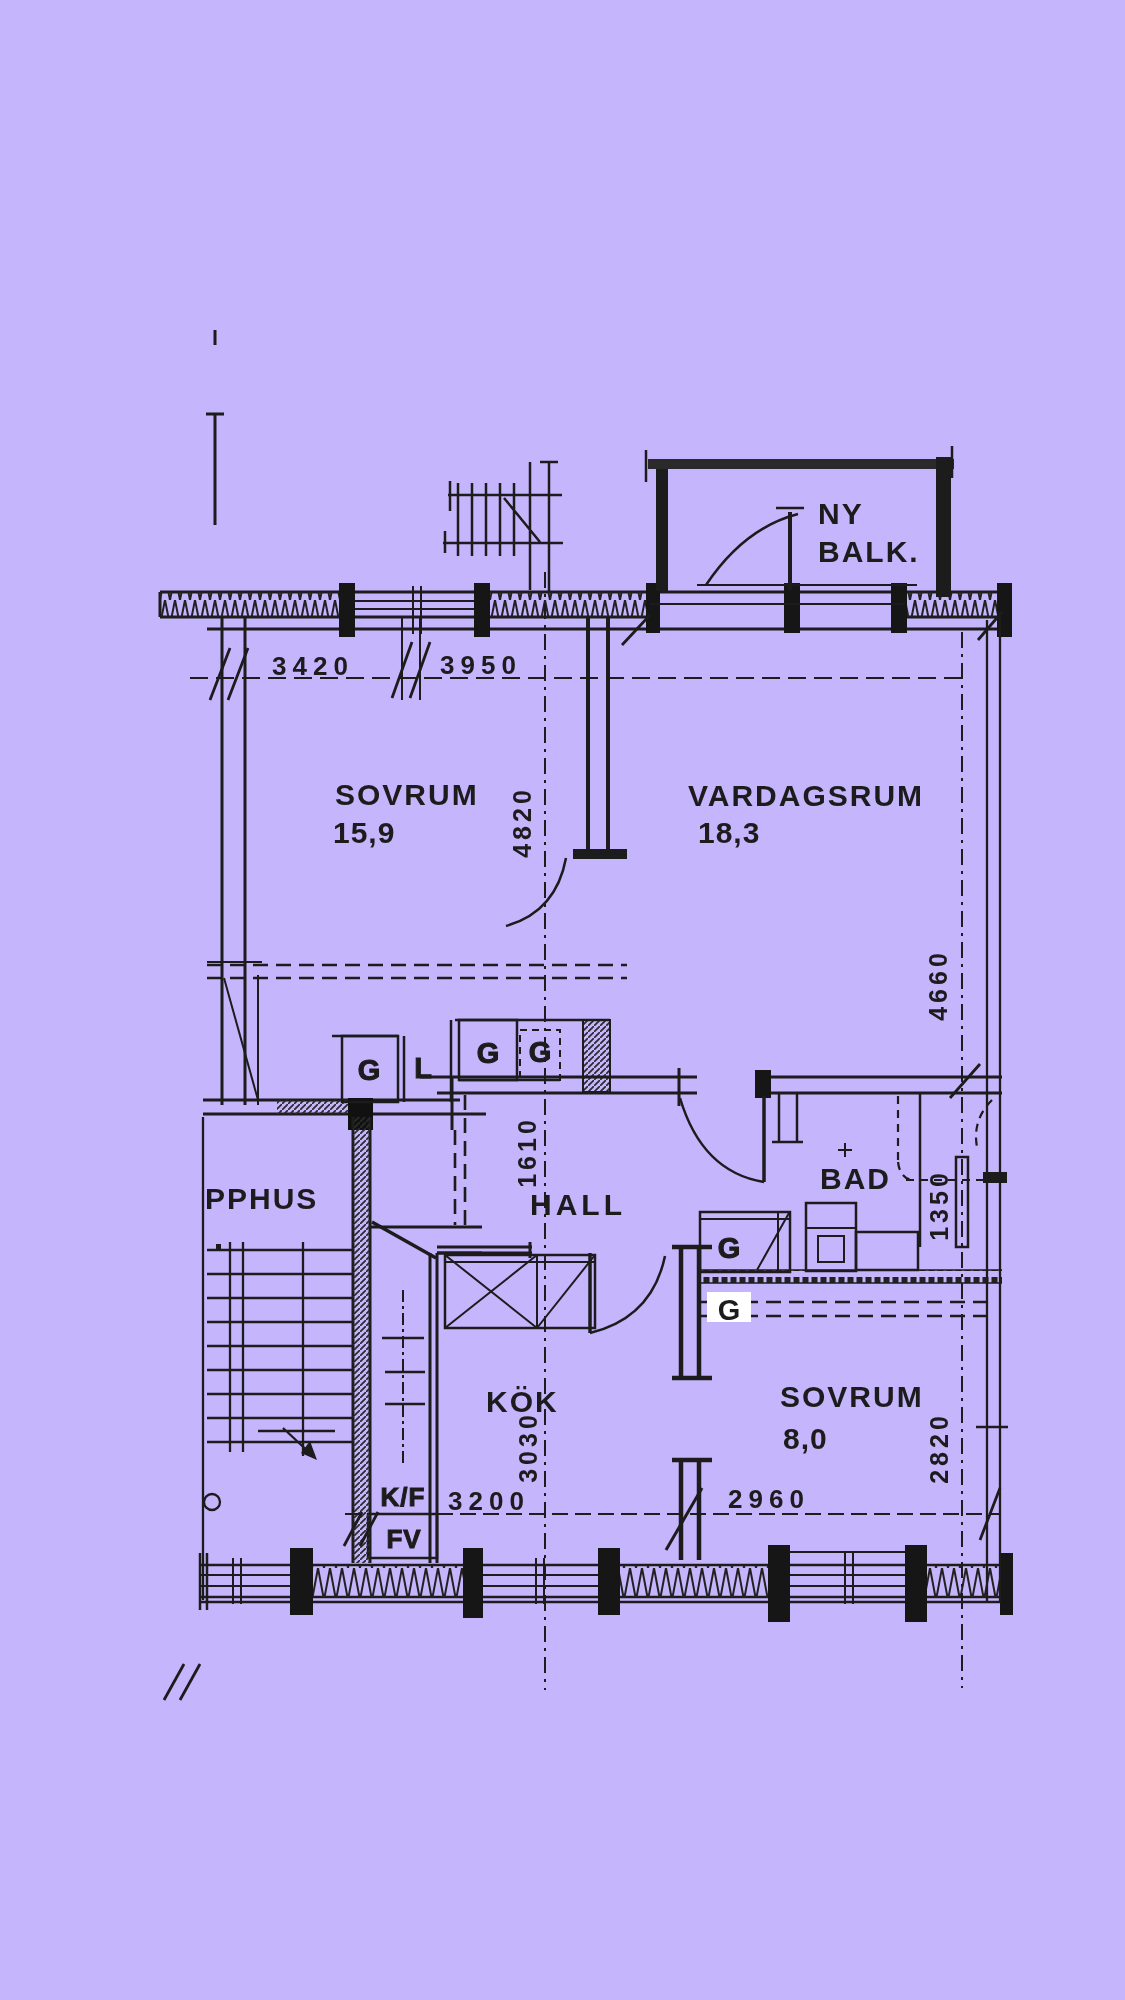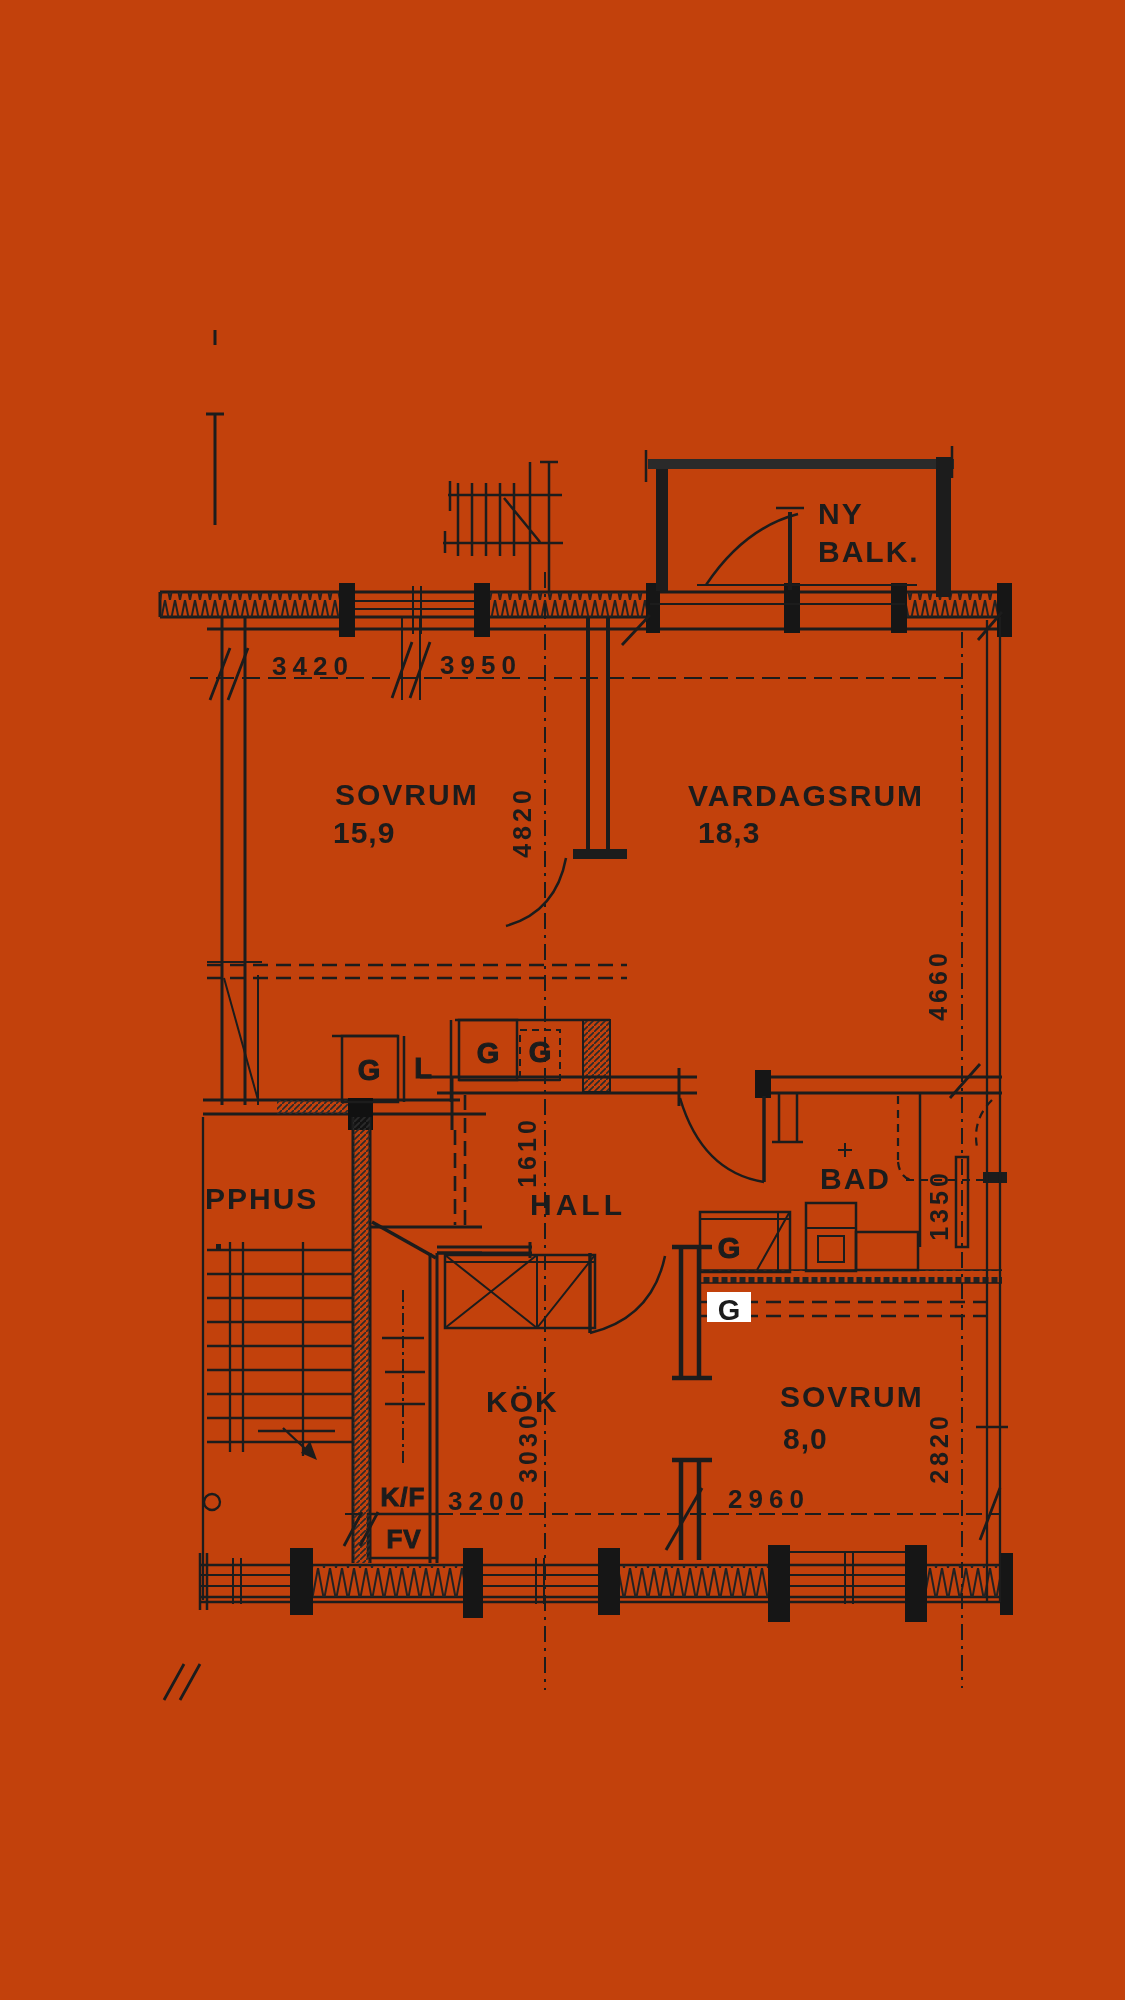--- a/index.html
+++ b/index.html
@@ -1,16 +1,16 @@
 <!DOCTYPE html>
 <html><head>
 <meta charset="utf-8">
 <style>
   html,body{margin:0;padding:0;background:#ffffff;}
-  #page{position:relative;width:1125px;height:2000px;background:#c2410c;overflow:hidden;
+  #page{position:relative;width:1125px;height:2000px;background:#c4b5fd;overflow:hidden;
         font-family:"Liberation Sans", sans-serif;}
   svg{position:absolute;left:0;top:0;}
   text{fill:#1c1c1c;font-family:"Liberation Sans", sans-serif;font-weight:bold;}
   .room-name{font-size:30px;letter-spacing:2px;}
   .room-area{font-size:30px;letter-spacing:1px;}
   .dim{font-size:26px;letter-spacing:6px;}
   .dimv{font-size:25px;letter-spacing:4px;}
   .closet{font-size:29px;text-anchor:middle;}
   .small-lab{font-size:26px;text-anchor:middle;letter-spacing:1px;}
 </style>

